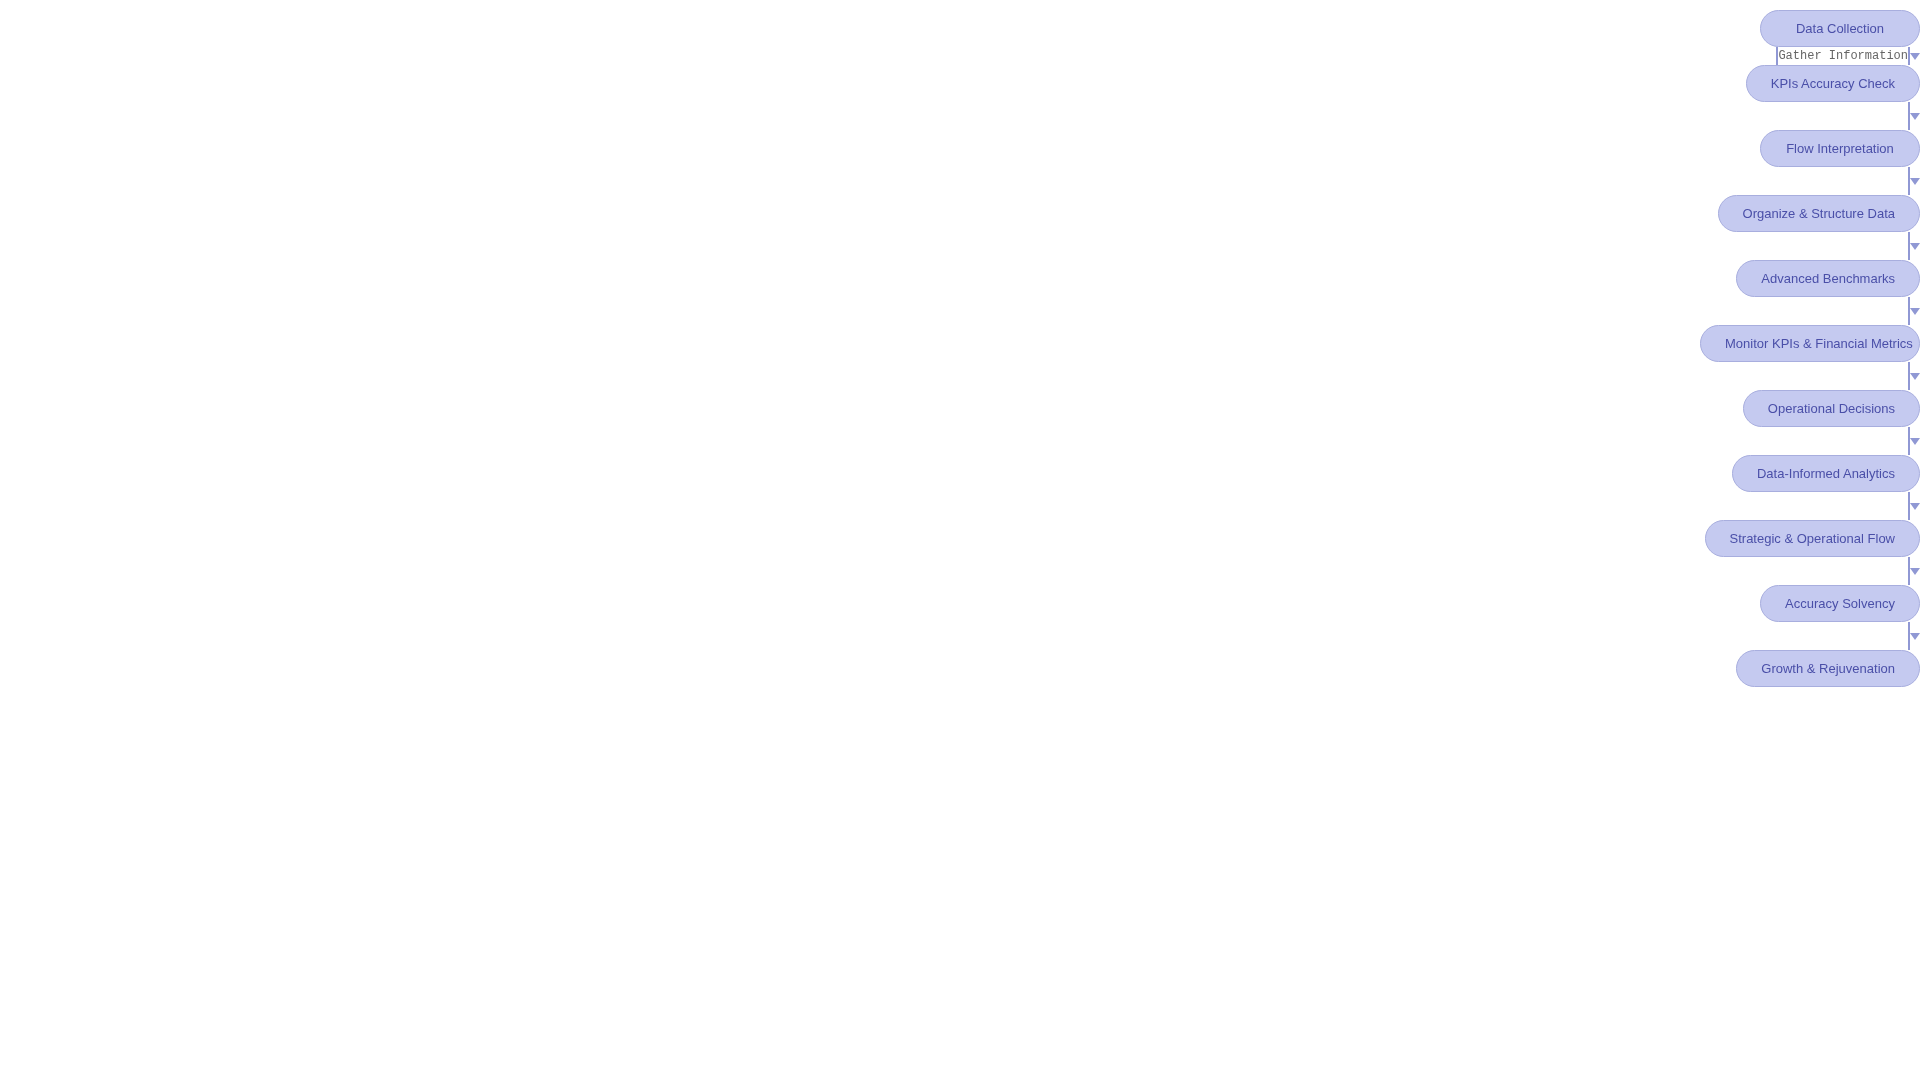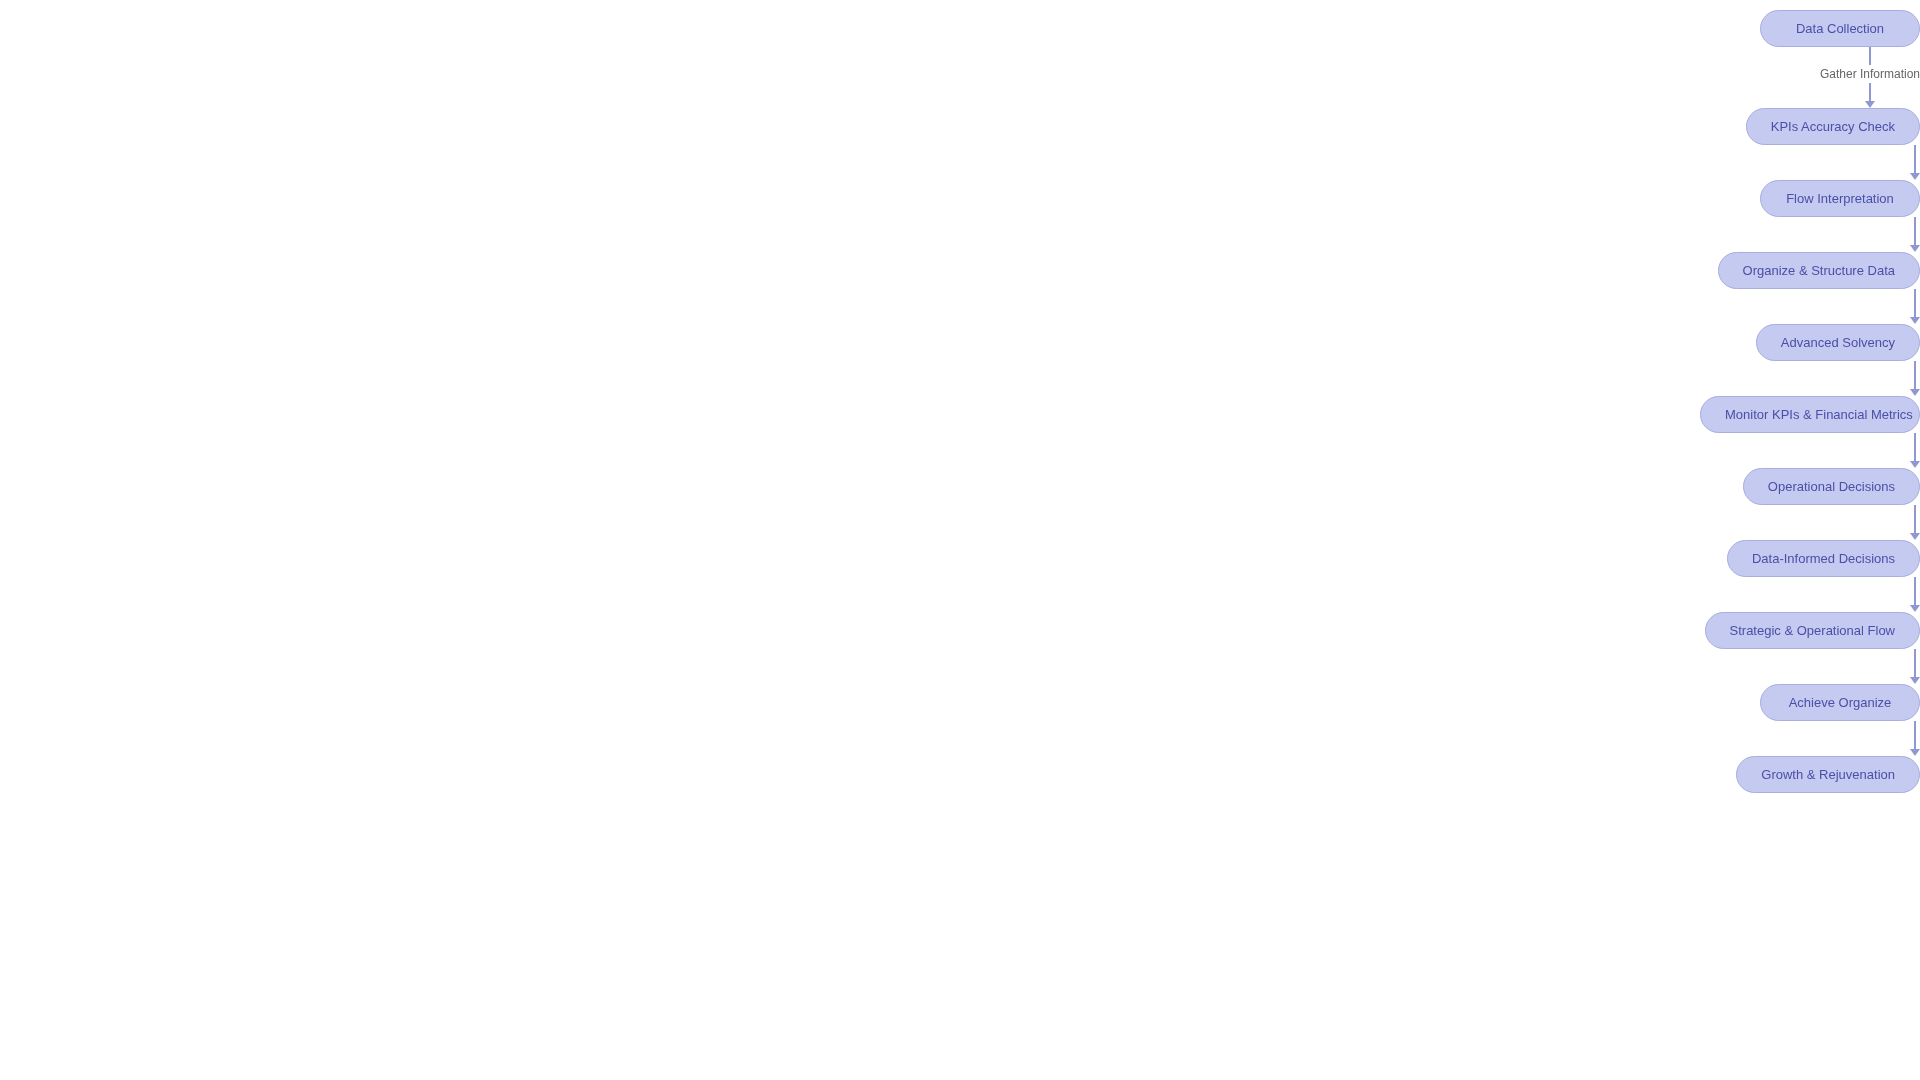--- a/index.html
+++ b/index.html
@@ -35,22 +35,23 @@
       font-weight: 500;
       text-align: center;
       min-width: 160px;
       max-width: 220px;
       border: 1.5px solid #a8aede;
       white-space: nowrap;
     }
 
     .connector {
       display: flex;
-      flex-direction: column;
+      flex-direction: row;
       align-items: center;
+      font-family: Liberation Mono, monospace;
     }
 
     .connector-line {
       width: 2px;
       background: #9098d4;
       flex-shrink: 0;
     }
 
     .connector-arrow {
       width: 0;
@@ -103,56 +104,56 @@
     <div class="connector-arrow"></div>
   </div>
 
   <div class="flow-node">Organize &amp; Structure Data</div>
 
   <div class="connector">
     <div class="connector-line medium-line"></div>
     <div class="connector-arrow"></div>
   </div>
 
-  <div class="flow-node">Advanced Solvency</div>
+  <div class="flow-node">Advanced Benchmarks</div>
 
   <div class="connector">
     <div class="connector-line medium-line"></div>
     <div class="connector-arrow"></div>
   </div>
 
   <div class="flow-node">Monitor KPIs &amp; Financial Metrics</div>
 
   <div class="connector">
     <div class="connector-line medium-line"></div>
     <div class="connector-arrow"></div>
   </div>
 
   <div class="flow-node">Operational Decisions</div>
 
   <div class="connector">
     <div class="connector-line medium-line"></div>
     <div class="connector-arrow"></div>
   </div>
 
-  <div class="flow-node">Data-Informed Decisions</div>
+  <div class="flow-node">Data-Informed Analytics</div>
 
   <div class="connector">
     <div class="connector-line medium-line"></div>
     <div class="connector-arrow"></div>
   </div>
 
   <div class="flow-node">Strategic &amp; Operational Flow</div>
 
   <div class="connector">
     <div class="connector-line medium-line"></div>
     <div class="connector-arrow"></div>
   </div>
 
-  <div class="flow-node">Achieve Organize</div>
+  <div class="flow-node">Accuracy Solvency</div>
 
   <div class="connector">
     <div class="connector-line medium-line"></div>
     <div class="connector-arrow"></div>
   </div>
 
   <div class="flow-node">Growth &amp; Rejuvenation</div>
 
 </div>
 

